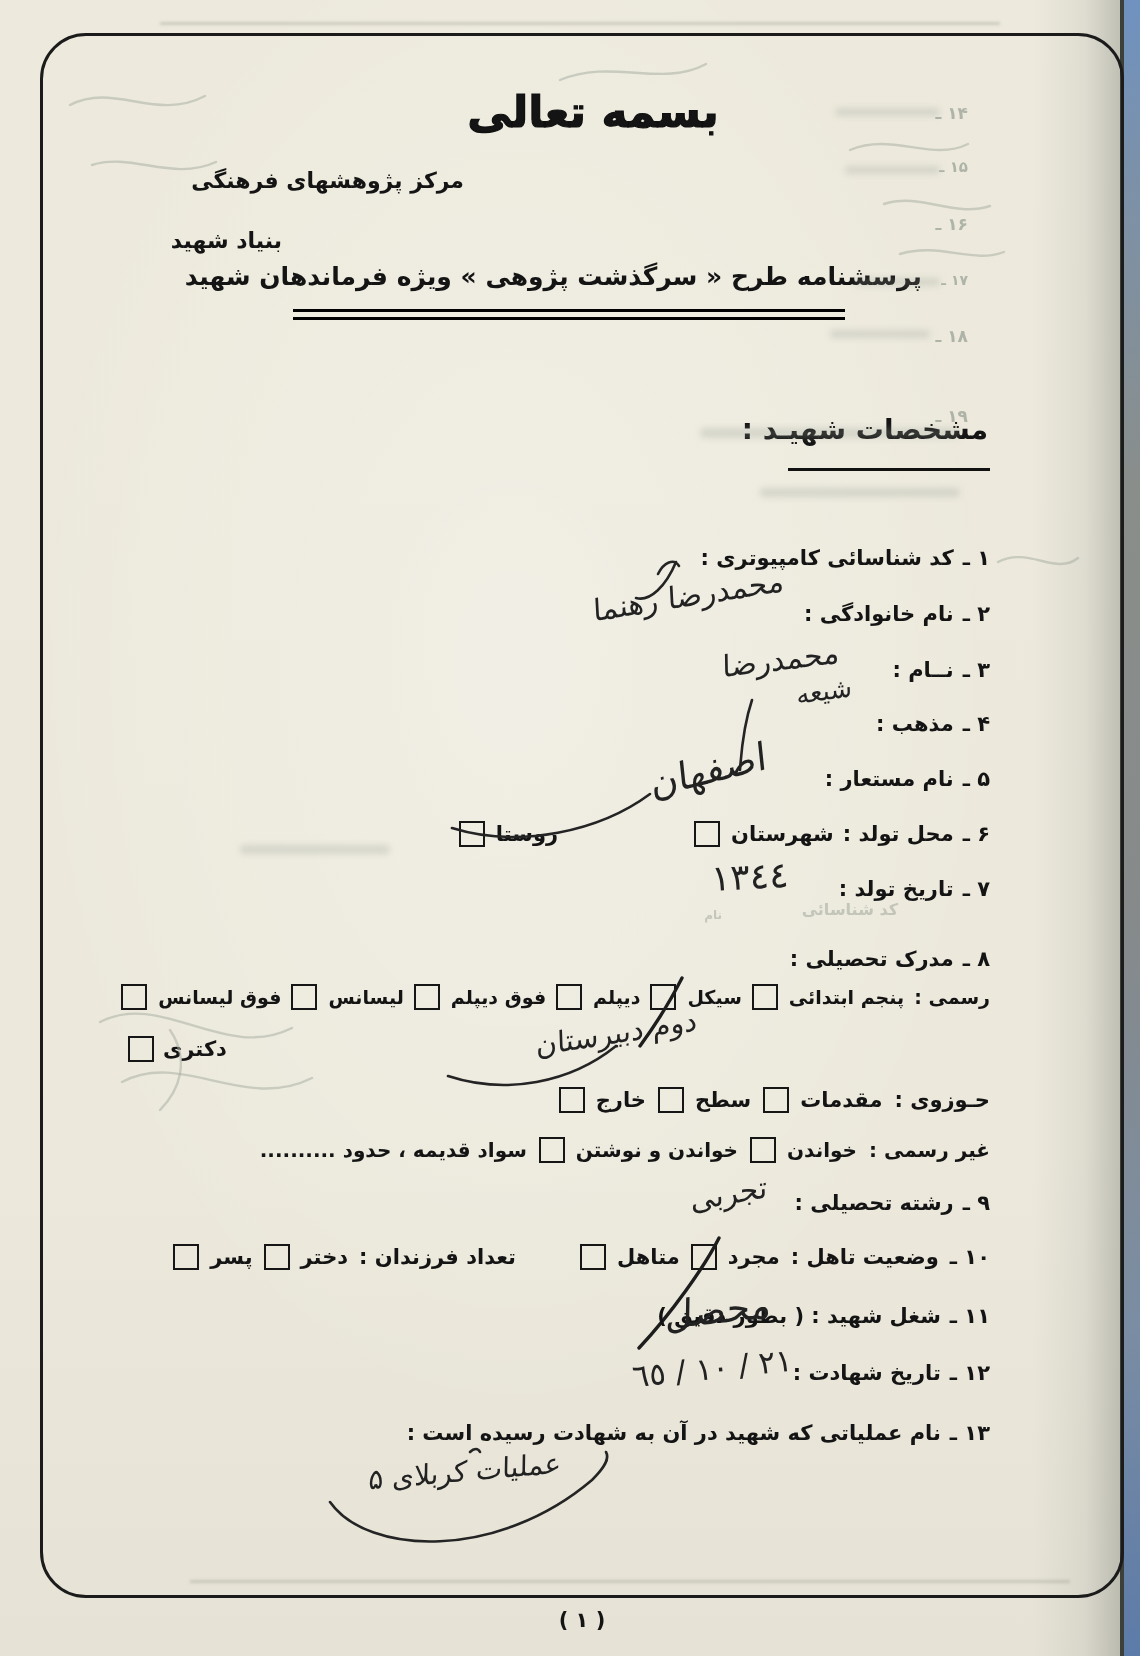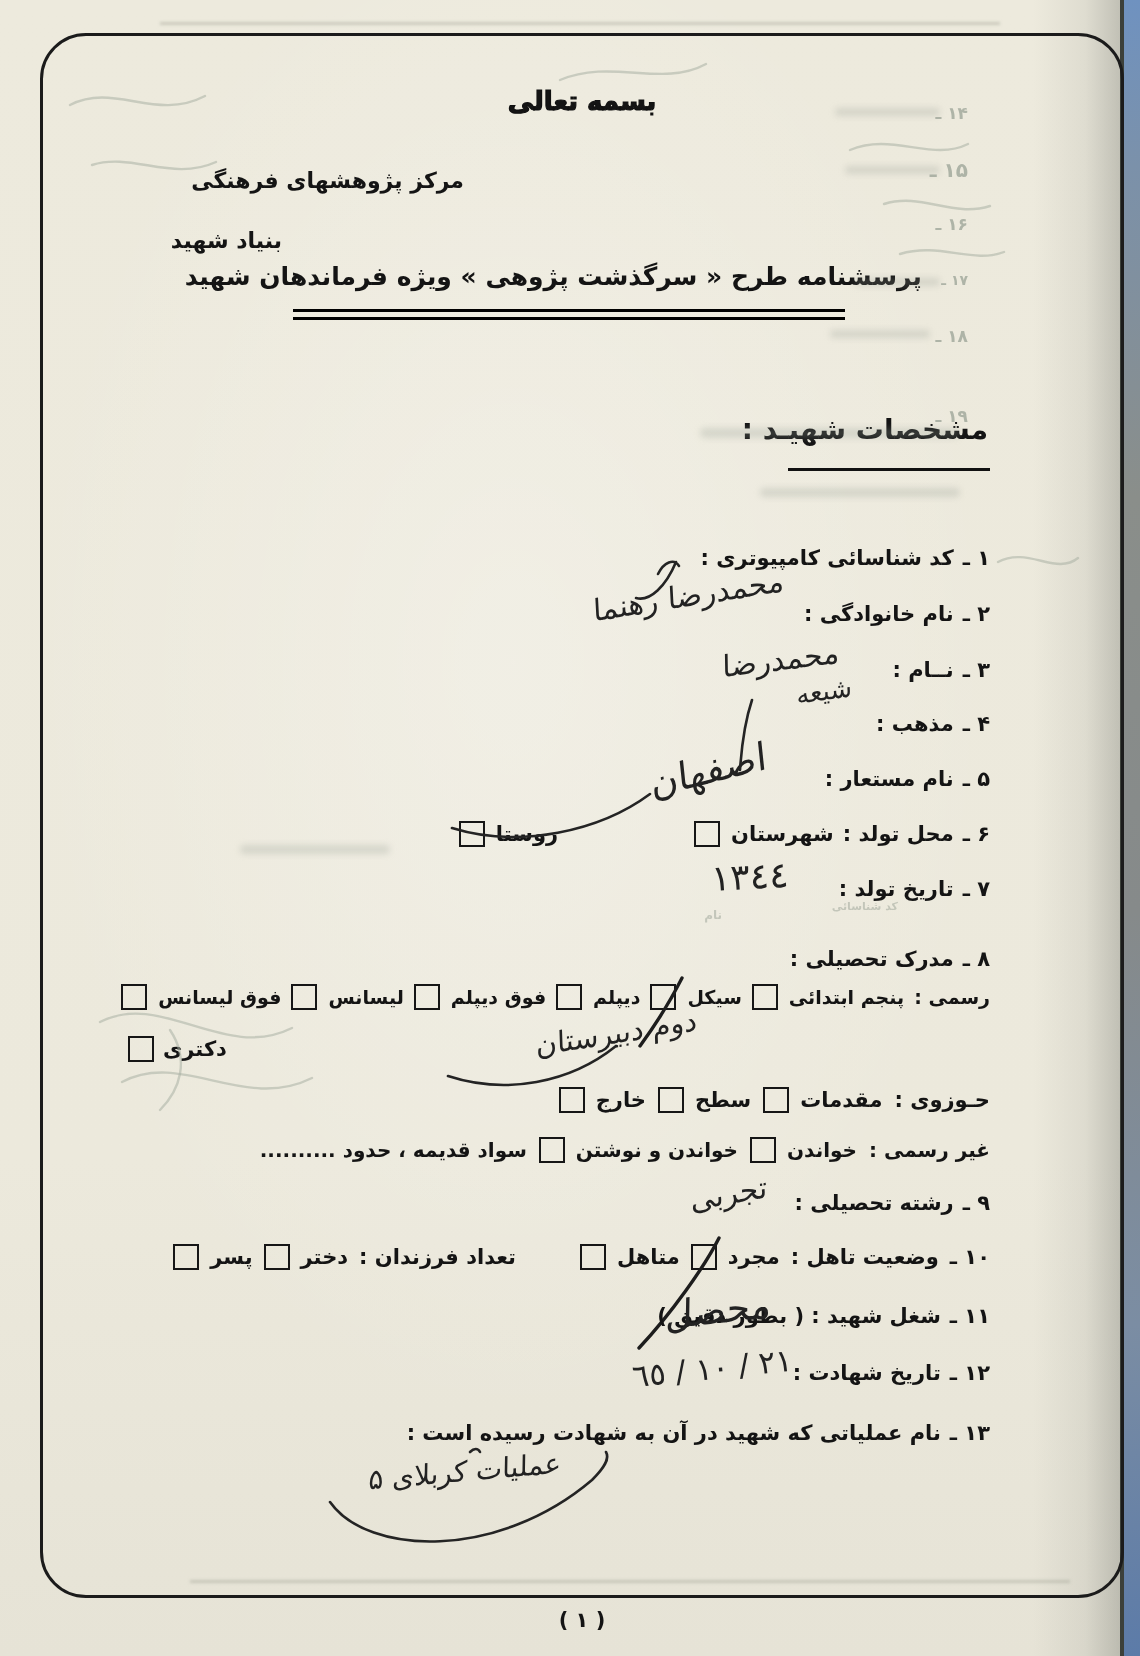--- a/index.html
+++ b/index.html
@@ -30,21 +30,21 @@
   }
   
   .frame{
     position:absolute;left:40px;top:33px;width:1084px;height:1565px;
     border:3px solid #1b1b1b;border-radius:46px;
     box-sizing:border-box;
   }
   .softline{position:absolute;background:rgba(150,152,140,0.38);filter:blur(1.5px);height:3px;}
   .line{position:absolute;font-weight:bold;color:#141414;white-space:nowrap;}
   .center{text-align:center;}
-  .bismillah{font-size:26px;-webkit-text-stroke:1.2px #101010;letter-spacing:1px;}
+  .bismillah{font-size:44px;-webkit-text-stroke:1.2px #101010;letter-spacing:1px;margin-left:11px;}
   .orgline{font-size:22px;}
   .maintitle{font-size:25px;padding-left:32px;}
   .dbl-underline{position:absolute;height:5px;border-top:3.5px solid #000;border-bottom:3.5px solid #000;}
   .section-title{font-size:28px;}
   .sec-underline{position:absolute;border-top:3px solid #111;}
   .q{position:absolute;display:flex;align-items:center;gap:9px;font-size:21px;font-weight:bold;color:#141414;white-space:nowrap;}
   .qnum{display:inline-block;}
   .opt{display:inline-flex;align-items:center;gap:11px;}
   .box{
     display:inline-block;width:22px;height:22px;border:2.5px solid #161616;
@@ -295,24 +295,24 @@
 
   <div class="smudge" style="left:700px;top:428px;width:260px;height:10px;"></div>
   <div class="smudge" style="left:760px;top:488px;width:200px;height:9px;"></div>
   <div class="smudge" style="left:835px;top:108px;width:105px;height:8px;"></div>
   <div class="smudge" style="left:845px;top:166px;width:95px;height:8px;"></div>
   <div class="smudge" style="left:855px;top:278px;width:85px;height:8px;"></div>
   <div class="smudge" style="left:830px;top:330px;width:100px;height:8px;"></div>
   <div class="smudge" style="left:240px;top:845px;width:150px;height:9px;"></div>
 
   <div class="ghost" style="top:103px;right:172px;font-size:17px;">۱۴ ـ</div>
-  <div class="ghost" style="top:158px;right:172px;font-size:20px;">۱۵ ـ</div>
+  <div class="ghost" style="top:158px;right:172px;font-size:15px;">۱۵ ـ</div>
   <div class="ghost" style="top:214px;right:172px;font-size:17px;">۱۶ ـ</div>
   <div class="ghost" style="top:272px;right:172px;font-size:14px;">۱۷ ـ</div>
   <div class="ghost" style="top:326px;right:172px;font-size:17px;">۱۸ ـ</div>
   <div class="ghost" style="top:380px;right:172px;font-size:17px;margin-top:26px;">۱۹ ـ</div>
 
   <div class="ghost" style="top:908px;right:418px;font-size:12px;opacity:.5;">نام</div>
-  <div class="ghost" style="top:900px;right:242px;font-size:11px;opacity:.5;">کد شناسائی</div>
+  <div class="ghost" style="top:900px;right:242px;font-size:16px;opacity:.5;">کد شناسائی</div>
 
   <div class="line center pagenum" style="top:1608px;left:40px;width:1084px;">( ۱ )</div>
 
 </div>
 
 </body></html>

